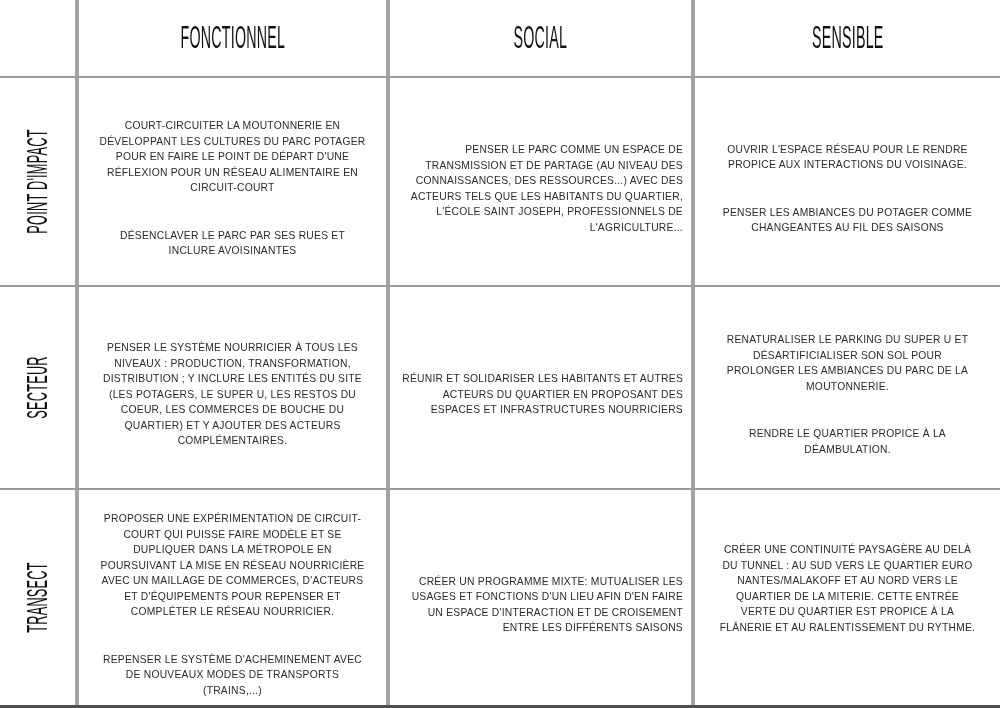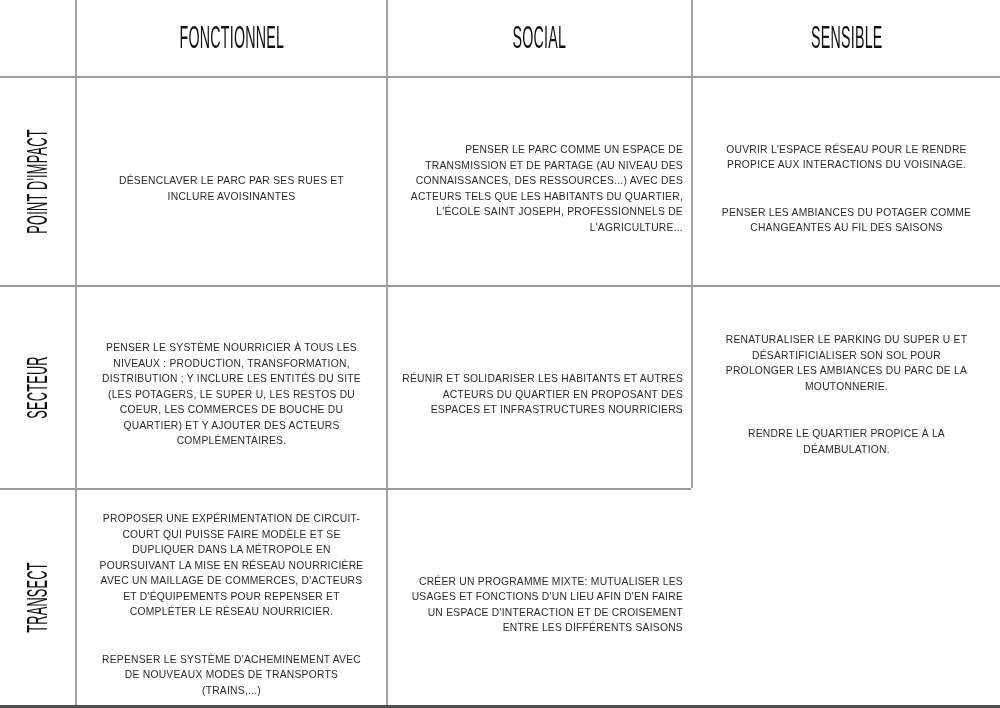--- a/index.html
+++ b/index.html
@@ -18,21 +18,21 @@
     overflow: hidden;
   }
 
   .cell {
     box-sizing: border-box;
     display: flex;
     align-items: center;
     justify-content: center;
     background: #fff;
   }
-  .vline { border-left: 2px solid #a3a3a3; }
+  .vline { border-left: 4px solid #a3a3a3; }
   .hline { border-top: 2px solid #9b9b9b; }
 
   
   .condensed {
     display: inline-block;
     white-space: nowrap;
     font-weight: normal;
     color: #111;
     letter-spacing: 0.5px;
   }
@@ -78,20 +78,21 @@
     <span class="condensed">SOCIAL</span>
   </div>
   <div class="cell col-header vline">
     <span class="condensed">SENSIBLE</span>
   </div>
 
   <div class="cell row-header hline">
     <span class="condensed">POINT D'IMPACT</span>
   </div>
   <div class="cell content vline hline w-fonctionnel">
+    <p>COURT-CIRCUITER LA MOUTONNERIE EN DÉVELOPPANT LES CULTURES DU PARC POTAGER POUR EN FAIRE LE POINT DE DÉPART D'UNE RÉFLEXION POUR UN RÉSEAU ALIMENTAIRE EN CIRCUIT-COURT</p>
     <p>DÉSENCLAVER LE PARC PAR SES RUES ET INCLURE AVOISINANTES</p>
   </div>
   <div class="cell content vline hline w-social">
     <p>PENSER LE PARC COMME UN ESPACE DE TRANSMISSION ET DE PARTAGE (AU NIVEAU DES CONNAISSANCES, DES RESSOURCES...) AVEC  DES ACTEURS TELS QUE LES HABITANTS DU QUARTIER, L'ÉCOLE SAINT JOSEPH, PROFESSIONNELS DE L'AGRICULTURE...</p>
   </div>
   <div class="cell content vline hline w-sensible">
     <p>OUVRIR L'ESPACE RÉSEAU POUR LE RENDRE PROPICE AUX INTERACTIONS DU VOISINAGE.</p>
     <p>PENSER LES AMBIANCES DU POTAGER COMME CHANGEANTES AU FIL DES SAISONS</p>
   </div>
 
@@ -112,14 +113,18 @@
   <div class="cell row-header hline">
     <span class="condensed">TRANSECT</span>
   </div>
   <div class="cell content vline hline w-fonctionnel">
     <p>PROPOSER UNE EXPÉRIMENTATION DE CIRCUIT-COURT QUI PUISSE FAIRE MODÈLE ET SE DUPLIQUER DANS LA MÉTROPOLE EN POURSUIVANT LA MISE EN RÉSEAU NOURRICIÈRE AVEC UN MAILLAGE DE COMMERCES, D'ACTEURS ET D'ÉQUIPEMENTS POUR REPENSER ET COMPLÉTER LE RÉSEAU NOURRICIER.</p>
     <p>REPENSER LE SYSTÈME D'ACHEMINEMENT AVEC DE NOUVEAUX MODES DE TRANSPORTS (TRAINS,...)</p>
   </div>
   <div class="cell content vline hline w-social">
     <p>CRÉER UN PROGRAMME MIXTE: MUTUALISER LES USAGES ET FONCTIONS D'UN LIEU AFIN D'EN FAIRE UN ESPACE D'INTERACTION ET DE CROISEMENT ENTRE LES DIFFÉRENTS SAISONS</p>
   </div>
+  <div class="cell content vline hline w-sensible">
+    <p>CRÉER UNE CONTINUITÉ PAYSAGÈRE AU DELÀ DU TUNNEL : AU SUD VERS LE QUARTIER EURO NANTES/MALAKOFF ET AU NORD VERS LE QUARTIER DE LA MITERIE. CETTE ENTRÉE VERTE DU QUARTIER EST  PROPICE À LA FLÂNERIE ET AU RALENTISSEMENT DU RYTHME.</p>
+    <p></p>
+  </div>
 
 </div>
 
 </body></html>

